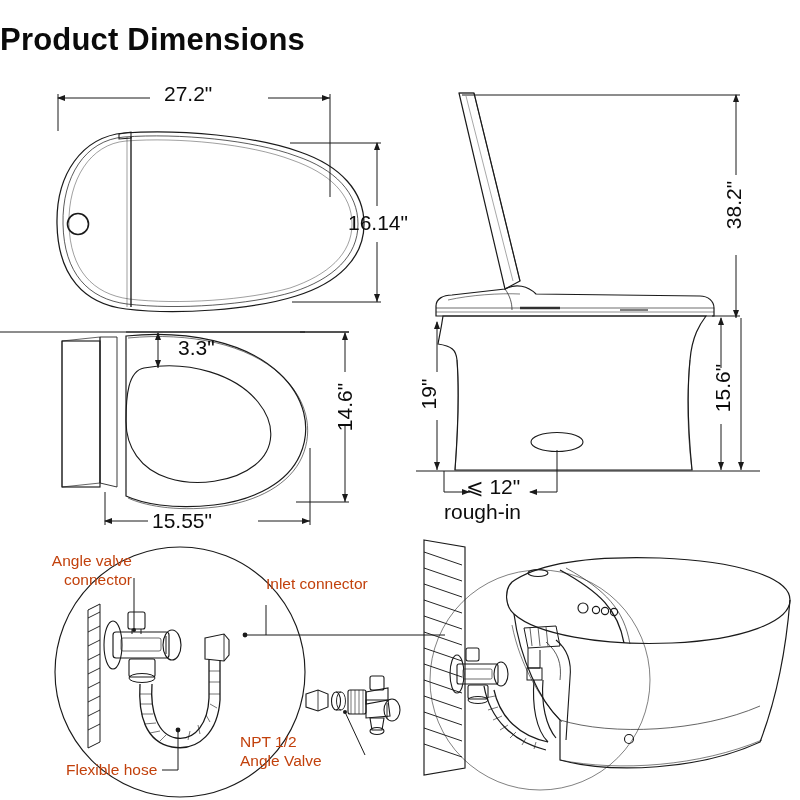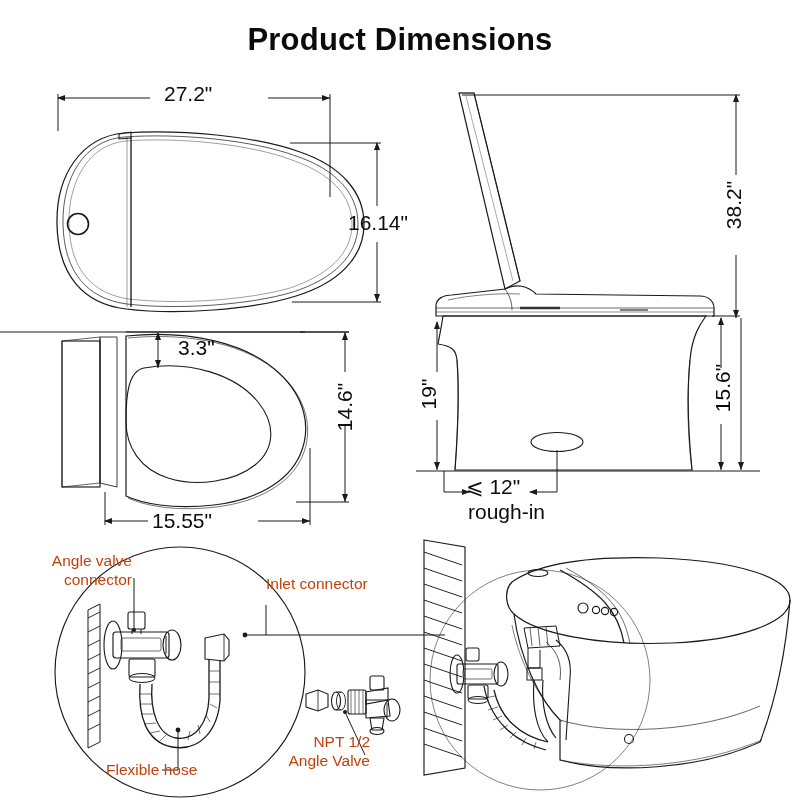--- a/index.html
+++ b/index.html
@@ -1,36 +1,36 @@
 <!DOCTYPE html>
 <html><head>
 <meta charset="utf-8">
 <style>
   html,body{margin:0;padding:0;background:#ffffff;}
   body{width:800px;height:800px;overflow:hidden;
        font-family:"Liberation Sans", sans-serif;color:#111;}
   #root{position:relative;width:800px;height:800px;background:#fff;}
 
   .page-title{
-    position:absolute;left:0;top:22px;width:800px;text-align:center;
+    position:absolute;left:0;top:22px;width:800px;
     font-size:31px;font-weight:bold;letter-spacing:.2px;color:#0b0b0b;
   }
 
   svg{position:absolute;left:0;top:0;width:800px;height:800px;overflow:visible;}
 
   .dimtext{
     position:absolute;font-size:21px;color:#0c0c0c;white-space:nowrap;
     font-family:"Liberation Sans", sans-serif;
   }
   .dimtext.rot{transform-origin:50% 50%;transform:rotate(-90deg);}
   .labeltext{
     position:absolute;font-size:15.5px;color:#c2410c;white-space:nowrap;
     line-height:1.25;font-family:"Liberation Sans", sans-serif;
   }
-  .labeltext.center{text-align:right;}
+  .labeltext.center{text-align:left;}
   .labeltext.right{text-align:right;}
 </style>
 </head>
 <body>
 
 <div id="root">
 
   <div class="page-title">Product Dimensions</div>
 
   <svg viewBox="0 0 800 800">
@@ -353,29 +353,29 @@
   <div class="dimtext" style="left:152px; top:509px;">15.55"</div>
 
   <div class="dimtext rot" style="left:697px; top:193px; width:74px; text-align:center;">38.2"</div>
 
   <div class="dimtext rot" style="left:403px; top:382px; width:52px; text-align:center;">19"</div>
 
   <div class="dimtext rot" style="left:687px; top:376px; width:72px; text-align:center;">15.6"</div>
 
   <div class="dimtext" style="left:466px; top:475px;">⩽ 12"</div>
 
-  <div class="dimtext" style="left:468px; top:500px;">rough-in</div>
+  <div class="dimtext" style="left:444px; top:500px;">rough-in</div>
 
   <div class="labeltext right" style="left:10px; top:551px; width:122px;">
     <div>Angle valve</div>
     <div>connector</div>
   </div>
 
   <div class="labeltext" style="left:266px; top:574px;">Inlet connector</div>
 
-  <div class="labeltext" style="left:66px; top:760px;margin-left:40px;">Flexible hose</div>
+  <div class="labeltext" style="left:66px; top:760px;">Flexible hose</div>
 
   <div class="labeltext center" style="left:240px; top:732px; width:130px;">
     <div>NPT 1/2</div>
     <div>Angle Valve</div>
   </div>
 
 </div>
 
 </body></html>

